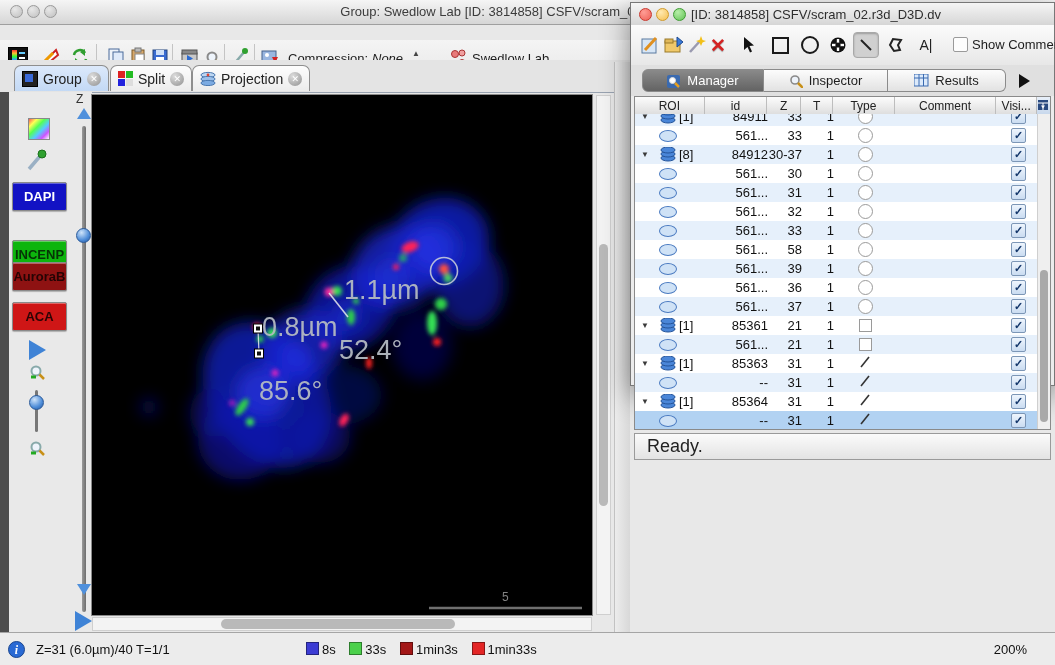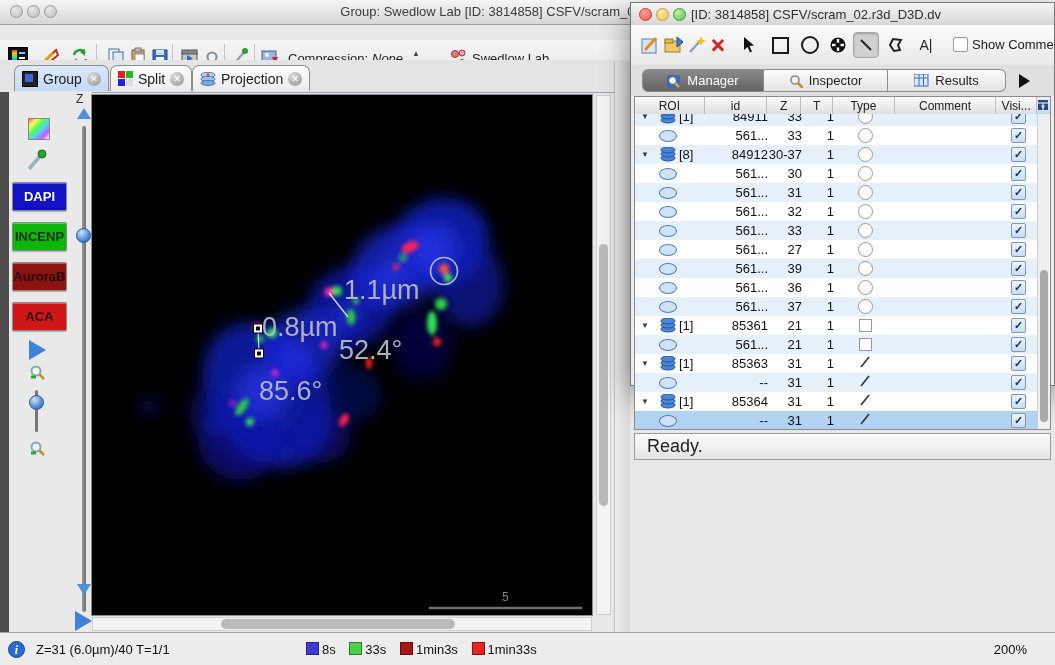--- a/index.html
+++ b/index.html
@@ -220,21 +220,21 @@
   </div>
 
   <div class="abs" id="left-dark"></div>
   <div class="abs" id="control-col">
     <div class="abs" style="left:19px;top:26px;width:20px;height:20px;border:1px solid #888;background:linear-gradient(135deg,#f55,#ff5,#5f5,#5cf,#c5f,#fff);"></div>
     <svg class="abs" style="left:17px;top:56px" width="22" height="24">
         <line x1="3" y1="21" x2="15" y2="7" stroke="#9ab0c4" stroke-width="3.5"></line>
         <circle cx="16" cy="6" r="4" fill="#2fa02f" stroke="#1a701a"></circle>
       </svg>
     <div class="chbtn" style="top: 90px; background: linear-gradient(rgb(18, 18, 196), rgb(18, 18, 196)) rgb(18, 18, 196); color: rgb(255, 255, 255);">DAPI</div>
-    <div class="chbtn" style="top: 130px; background: linear-gradient(rgb(13, 181, 13), rgb(13, 181, 13)) rgb(13, 181, 13); color: rgb(6, 51, 6);">INCENP</div>
+    <div class="chbtn" style="top: 148px; background: linear-gradient(rgb(13, 181, 13), rgb(13, 181, 13)) rgb(13, 181, 13); color: rgb(6, 51, 6);">INCENP</div>
     <div class="chbtn" style="top: 170px; background: linear-gradient(rgb(142, 18, 18), rgb(142, 18, 18)) rgb(142, 18, 18); color: rgb(37, 4, 4);">AuroraB</div>
     <div class="chbtn" style="top: 210px; background: linear-gradient(rgb(207, 22, 22), rgb(207, 22, 22)) rgb(207, 22, 22); color: rgb(43, 4, 4);">ACA</div>
     <div class="tri" style="left:20px;top:248px;border-left:17px solid #3f83d6;border-top:10px solid transparent;border-bottom:10px solid transparent;"></div>
     <svg class="abs" style="left:18px;top:272px" width="20" height="18">
         <circle cx="9" cy="7" r="4.5" fill="#eef4fb" stroke="#8aa" stroke-width="2"></circle>
         <line x1="12.5" y1="10.5" x2="17" y2="15" stroke="#c89018" stroke-width="2.5"></line>
         <line x1="4" y1="13" x2="9" y2="13" stroke="#2a2" stroke-width="3"></line>
       </svg>
     <div class="abs" style="left:26px;top:298px;width:3px;height:42px;background:#777;border-radius:2px;"></div>
     <div class="sliderknob" style="left:20px;top:303px;"></div>
@@ -606,21 +606,21 @@
           </div>
           <div class="trow">
             <span class="c-roi">
               <span class="expand"></span>
               <span style="width: 22px; display: flex; justify-content: center; align-items: center;">
                 <span style="width: 16px; height: 10px; border: 1px solid rgb(74, 122, 192); border-radius: 50%; background: rgb(207, 226, 246); display: inline-block;"></span>
               </span>
               <span></span>
             </span>
             <span class="c-id">561...</span>
-            <span class="c-z">27</span>
+            <span class="c-z">58</span>
             <span class="c-t">1</span>
             <span class="c-type">
               <span class="ty-ellipse"></span>
             </span>
             <span class="c-comment"></span>
             <span class="c-visi">
               <span class="cb">✓</span>
             </span>
           </div>
           <div class="trow stripe">

